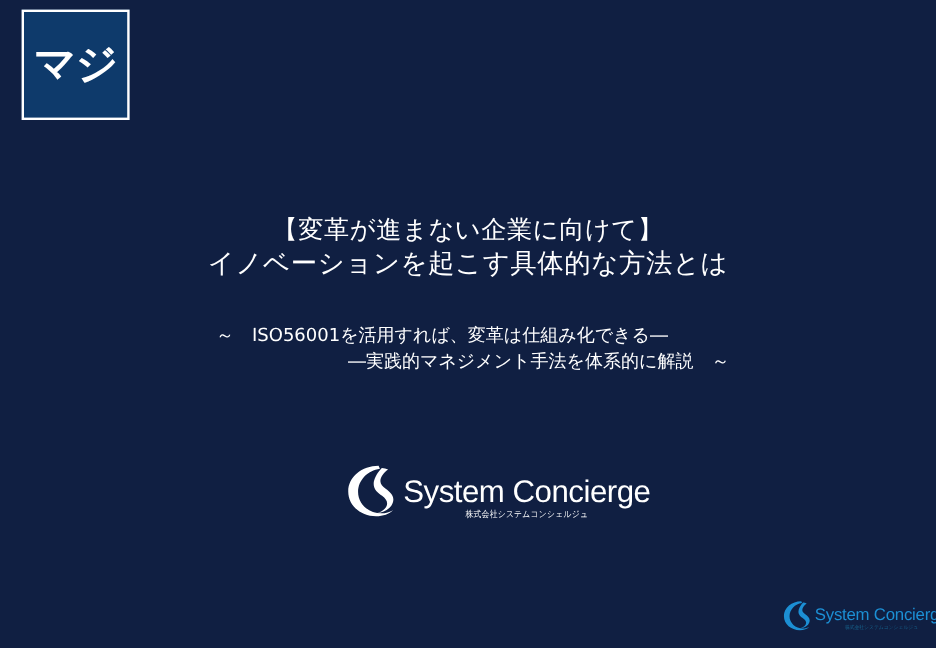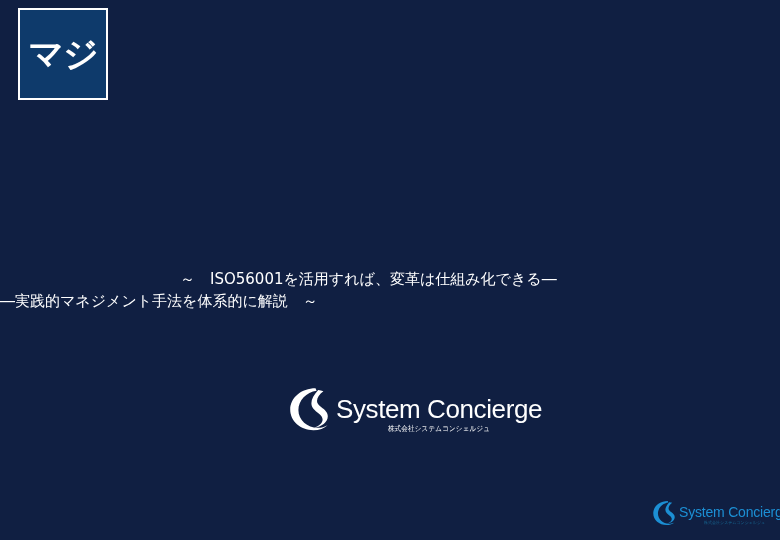--- a/index.html
+++ b/index.html
@@ -77,20 +77,21 @@
     color: #ffffff;
     font-size: 15px;
     line-height: 22px;
     white-space: nowrap;
     font-family: "DejaVu Sans", "Liberation Sans", sans-serif;
   }
   #subtitle-block .subtitle-line.sub-1 {
     padding-left: 180px;
   }
   #subtitle-block .subtitle-line.sub-2 {
+    padding-left: 290px;
   }
 
   
   #center-logo {
     position: absolute;
     left: 288px;
     top: 386px;
     width: 212px;
     height: 48px;
     display: flex;
@@ -170,20 +171,24 @@
 </style>
 </head>
 <body>
 
 <div id="slide">
 
   <div id="majisemi-logo">
     <div class="ml-row">マジ</div>
   </div>
 
+  <div id="title-block">
+    <div class="title-line line-1">【変革が進まない企業に向けて】</div>
+    <div class="title-line line-2">イノベーションを起こす具体的な方法とは</div>
+  </div>
 
   <div id="subtitle-block">
     <div class="subtitle-line sub-1">～　ISO56001を活用すれば、変革は仕組み化できる―</div>
     <div class="subtitle-line sub-2">―実践的マネジメント手法を体系的に解説　～</div>
   </div>
 
   <div id="center-logo">
     <svg class="mark" viewBox="0 0 42 44" aria-hidden="true">
       <path d="M27.5 1.2 C13.5 1.2 2.2 10.6 2.2 22.5 C2.2 34.3 12.6 43.2 25.4 43.2 C31.3 43.2 36.4 41.3 39.6 38.2 C36.8 39.9 33.4 40.8 29.8 40.8 C19.2 40.8 10.4 33.0 10.4 23.0 C10.4 13.3 18.4 5.1 28.6 3.7 C28.2 2.8 27.9 2.0 27.5 1.2 Z" fill="#ffffff"></path>
       <path d="M30.2 3.0 C26.0 7.5 23.4 12.2 23.4 16.3 C23.4 21.0 27.0 23.6 30.4 26.2 C33.0 28.2 34.6 30.2 34.6 32.6 C34.6 36.0 31.2 39.2 26.2 40.6 C33.4 40.0 39.8 35.1 39.8 29.2 C39.8 25.2 36.6 22.6 33.4 20.2 C30.8 18.2 29.0 16.4 29.0 14.0 C29.0 10.7 31.4 7.0 35.4 4.2 C33.8 3.6 32.0 3.2 30.2 3.0 Z" fill="#ffffff"></path>

